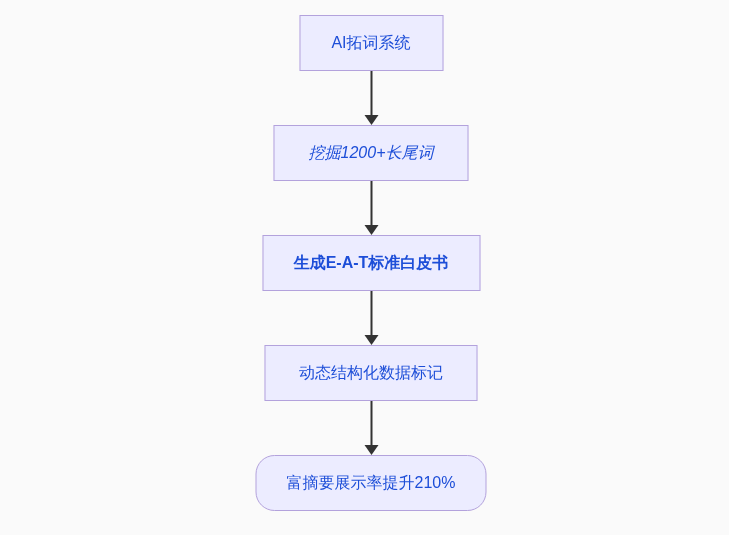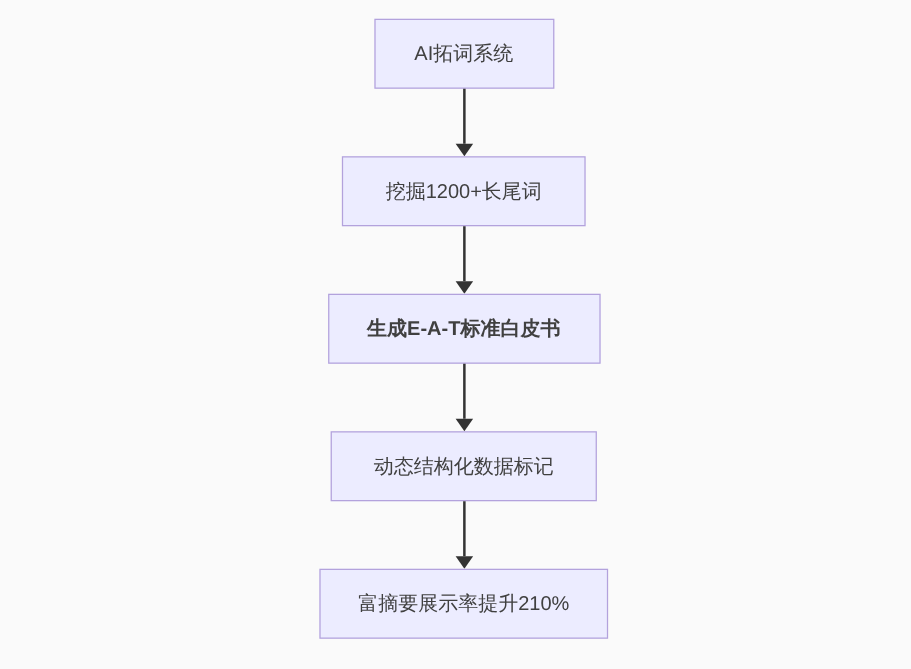--- a/index.html
+++ b/index.html
@@ -29,30 +29,30 @@
   }
   .node {
     box-sizing: border-box;
     height: 56px;
     padding: 0 27px;
     background: #ececff;
     border: 1px solid #b3a2dc;
     display: flex;
     align-items: center;
     justify-content: center;
-    color: #404040;
+    color: #1d4ed8;
     font-size: 16px;
     white-space: nowrap;
   }
   
   .node.n1 { min-width: 144px; }
-  .node.n2 { min-width: 195px; }
+  .node.n2 { min-width: 195px; font-style: italic; }
   .node.n3 { min-width: 218px; font-weight: bold; }
   .node.n4 { min-width: 213px; }
-  .node.n5 { min-width: 231px; }
+  .node.n5 { min-width: 231px; border-radius: 19px; }
   .arrow {
     height: 54px;
     display: flex;
     flex-direction: column;
     align-items: center;
   }
   .arrow .line {
     width: 2px;
     flex: 1;
     background: #333333;

